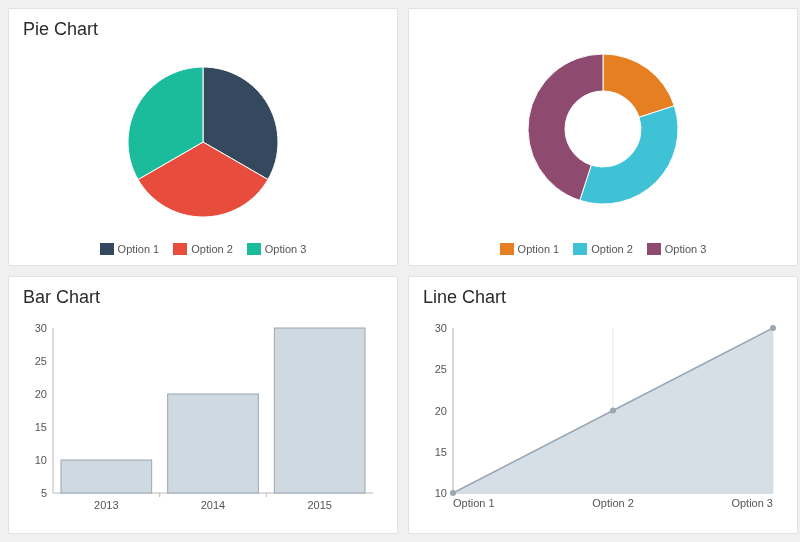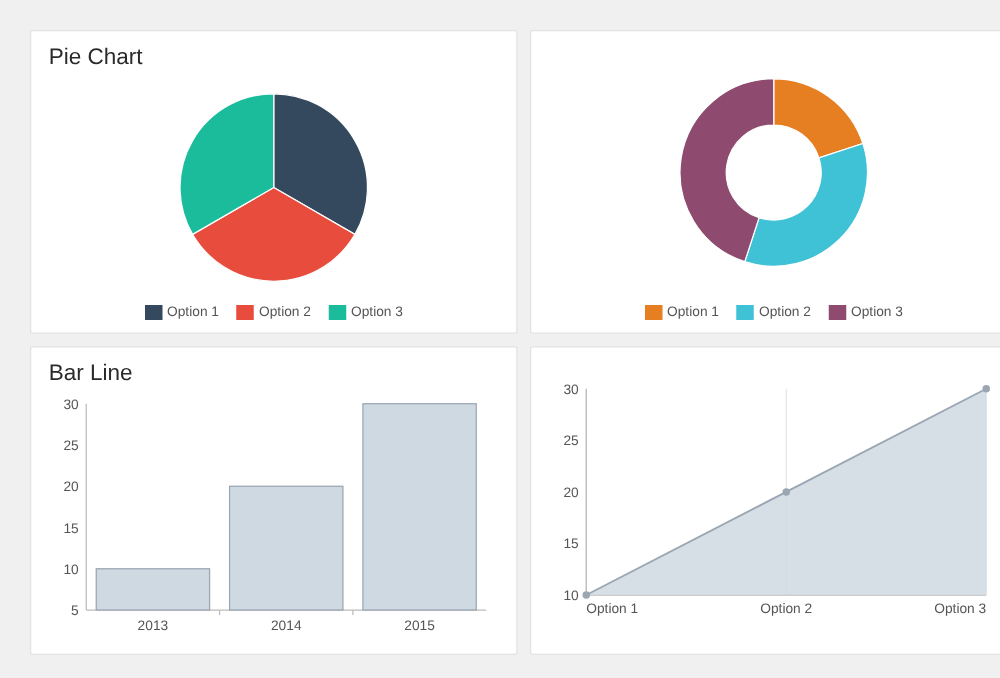--- a/index.html
+++ b/index.html
@@ -8,21 +8,21 @@
     background: #f0f0f0;
     width: 800px;
     height: 542px;
     overflow: hidden;
   }
   .grid {
     display: grid;
     grid-template-columns: 1fr 1fr;
     grid-template-rows: 1fr 1fr;
     gap: 10px;
-    padding: 24px;
+    padding: 8px;
     width: 100%;
     height: 100%;
   }
   .panel {
     background: #ffffff;
     border: 1px solid #e2e2e2;
     border-radius: 2px;
     padding: 10px 14px;
     display: flex;
     flex-direction: column;
@@ -106,21 +106,21 @@
           <span>Option 2</span>
         </span>
         <span class="legend-item">
           <span class="swatch" style="background: rgb(142, 75, 111);"></span>
           <span>Option 3</span>
         </span>
       </div>
   </div>
 
   <div class="panel">
-    <div class="panel-title">Bar Line</div>
+    <div class="panel-title">Bar Chart</div>
     <div class="chart-area">
       <svg id="bar-svg" width="360" height="200" viewBox="0 0 360 200">
           <text x="24" y="179" text-anchor="end" class="axis-text">5</text>
           <text x="24" y="146" text-anchor="end" class="axis-text">10</text>
           <text x="24" y="113" text-anchor="end" class="axis-text">15</text>
           <text x="24" y="80" text-anchor="end" class="axis-text">20</text>
           <text x="24" y="47" text-anchor="end" class="axis-text">25</text>
           <text x="24" y="14" text-anchor="end" class="axis-text">30</text>
           <line x1="30" y1="10" x2="30" y2="175" class="axis-line"></line>
           <line x1="30" y1="175" x2="350" y2="175" class="axis-line"></line>
@@ -130,20 +130,21 @@
           <text x="190.00000000000003" y="191" text-anchor="middle" class="axis-text">2014</text>
           <line x1="136.66666666666669" y1="175" x2="136.66666666666669" y2="179" class="axis-line"></line>
           <rect x="251.33333333333334" y="10" width="90.66666666666667" height="165" class="bar-rect"></rect>
           <text x="296.6666666666667" y="191" text-anchor="middle" class="axis-text">2015</text>
           <line x1="243.33333333333334" y1="175" x2="243.33333333333334" y2="179" class="axis-line"></line>
         </svg>
     </div>
   </div>
 
   <div class="panel">
+    <div class="panel-title">Line Chart</div>
     <div class="chart-area">
       <svg id="line-svg" width="360" height="200" viewBox="0 0 360 200">
           <text x="24" y="179" text-anchor="end" class="axis-text">10</text>
           <text x="24" y="137.75" text-anchor="end" class="axis-text">15</text>
           <text x="24" y="96.5" text-anchor="end" class="axis-text">20</text>
           <text x="24" y="55.25" text-anchor="end" class="axis-text">25</text>
           <text x="24" y="14" text-anchor="end" class="axis-text">30</text>
           <line x1="30" y1="10" x2="30" y2="175" class="tick-line"></line>
           <line x1="190" y1="10" x2="190" y2="175" class="tick-line"></line>
           <line x1="350" y1="10" x2="350" y2="175" class="tick-line"></line>

